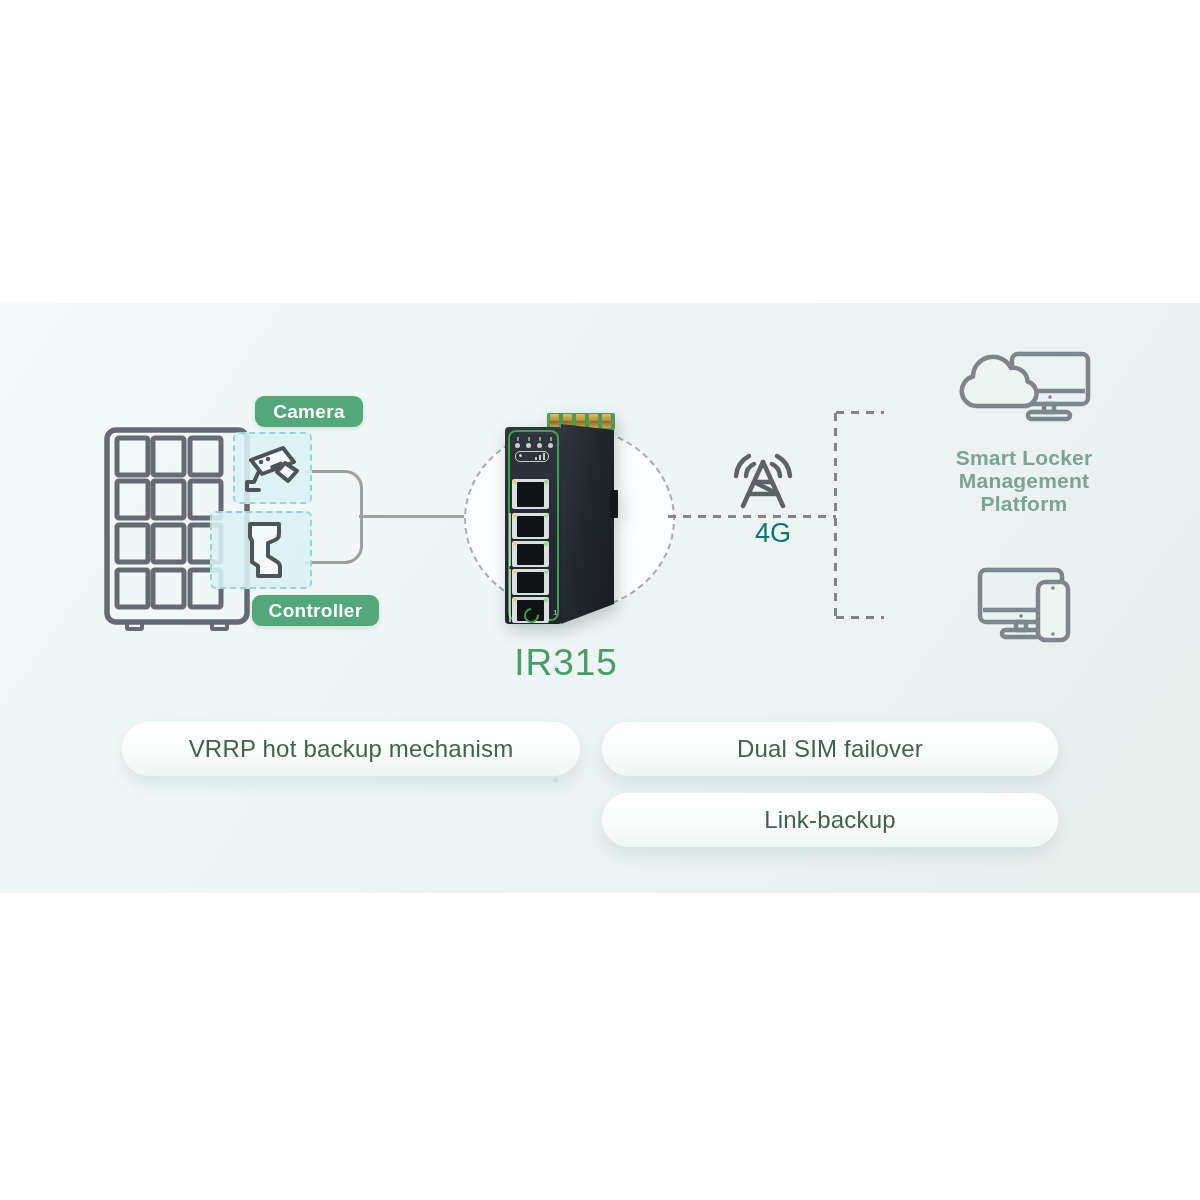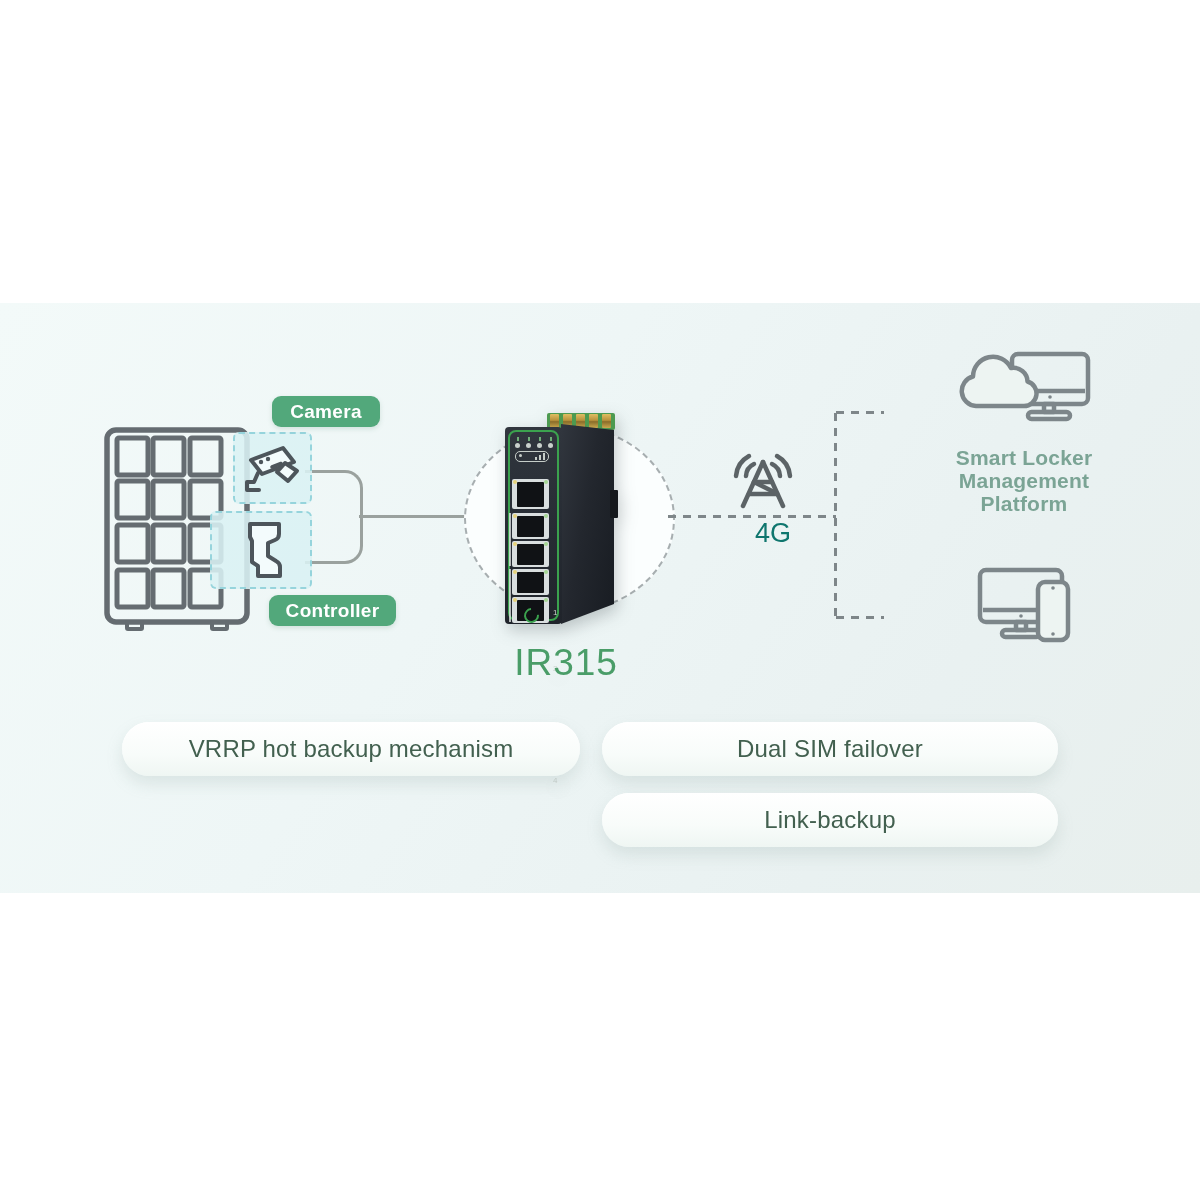--- a/index.html
+++ b/index.html
@@ -8,21 +8,21 @@
   .abs{position:absolute;}
 
   
   #band{left:0;top:303px;width:1200px;height:590px;
     background:linear-gradient(125deg,#f3faf9 0%,#eef6f6 40%,#e9f1f1 75%,#e8efed 100%);}
 
   
   .badge{display:flex;align-items:center;justify-content:center;
     background:#52a87b;border-radius:9px;color:#ffffff;
     font-size:19px;font-weight:600;letter-spacing:.3px;
-    box-shadow:0 2px 5px rgba(70,130,100,.18);margin-left:17px;}
+    box-shadow:0 2px 5px rgba(70,130,100,.18);}
 
   
   .hl-box{background:rgba(217,241,244,.88);border:2px dashed #96d4dc;border-radius:6px;
     display:flex;align-items:center;justify-content:center;}
 
   
   #bracket{left:305px;top:470px;width:55px;height:88px;
     border:3px solid #9aa19e;border-left:none;border-radius:0 18px 18px 0;}
   #bracket-mid{left:359px;top:515px;width:108px;height:3px;background:#9aa19e;}
 

